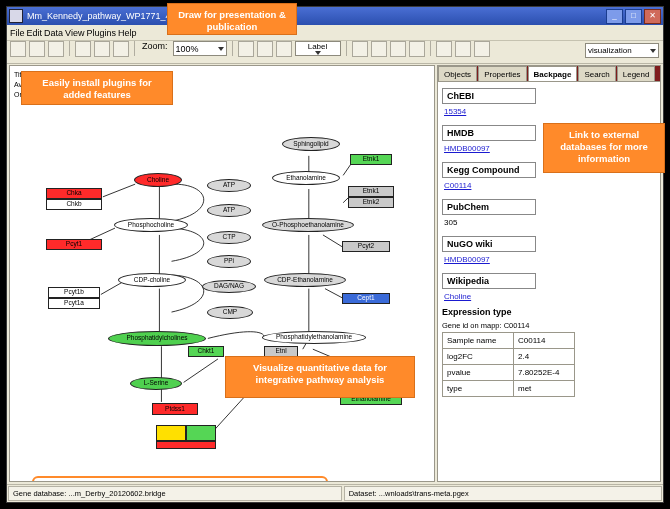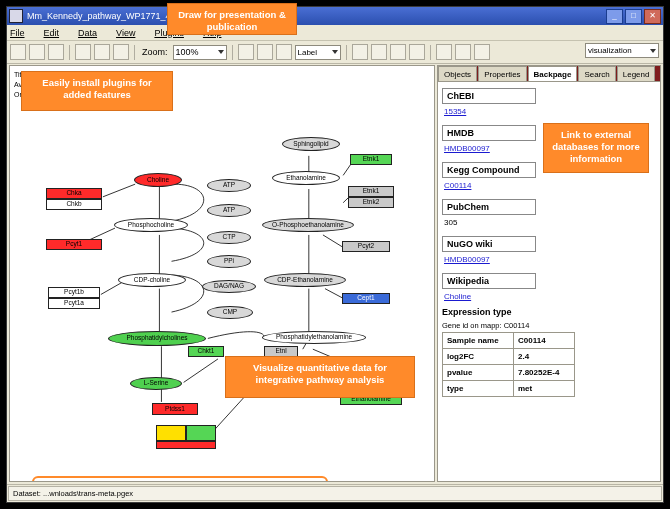--- a/index.html
+++ b/index.html
@@ -9,51 +9,51 @@
   
   .titlebar{height:18px;background:linear-gradient(#4a6fd4,#2b4faf);display:flex;align-items:center;padding:0 2px;}
   .titlebar .ticon{width:12px;height:12px;background:#d8d8e8;border:1px solid #223;margin-right:4px;}
   .titlebar .ttext{color:#fff;font-size:9px;flex:1;white-space:nowrap;overflow:hidden;}
   .wbtns{display:flex;gap:2px;}
   .wbtn{width:15px;height:13px;background:#7d9bea;border:1px solid #1b3d8f;color:#fff;font-size:8px;line-height:12px;text-align:center;}
   .wbtn.close{background:#d06a5a;border-color:#7a2a1a;}
 
   
   .menubar{height:15px;background:#ece9d8;border-bottom:1px solid #c5c2b0;display:flex;align-items:center;padding-left:3px;}
-  .menubar span{font-size:9px;color:#000;margin-right:19px;text-decoration:underline;}
-
-  
-  .toolbar{height:22px;background:#ece9d8;border-bottom:1px solid #b9b6a6;display:flex;align-items:center;padding:0 3px;gap:3px;}
+  .menubar span{font-size:9px;color:#000;margin-right:2px;}
+
+  
+  .toolbar{height:22px;background:#ece9d8;border-bottom:1px solid #b9b6a6;display:flex;align-items:flex-start;padding:0 3px;gap:3px;}
   .tbtn{width:16px;height:16px;background:#f3f1e6;border:1px solid #aaa79a;box-sizing:border-box;}
   .tsep{width:1px;height:15px;background:#b0ada0;margin:0 2px;}
   .zlabel{font-size:9px;margin:0 2px;}
   .zoomsel{width:54px;height:15px;font-size:9px;background:#fff;border:1px solid #8d8a7d;display:flex;align-items:center;justify-content:space-between;padding:0 2px;box-sizing:border-box;}
   .caret{width:0;height:0;border-left:3px solid transparent;border-right:3px solid transparent;border-top:4px solid #333;}
-  .labsel{width:46px;height:15px;font-size:8px;background:#fff;border:1px solid #8d8a7d;display:flex;align-items:center;justify-content:space-between;padding:0 2px;box-sizing:border-box;}
+  .labsel{width:46px;height:15px;font-size:8px;background:#fff;border:1px solid #8d8a7d;display:flex;align-items:center;justify-content:space-between;padding:0 2px;box-sizing:border-box;flex-direction:column;}
   .vissel{position:absolute;right:4px;top:2px;width:74px;height:15px;font-size:8px;background:#fff;border:1px solid #8d8a7d;display:flex;align-items:center;justify-content:space-between;padding:0 2px;box-sizing:border-box;}
 
   
   .body{position:absolute;left:0;top:56px;right:0;bottom:18px;display:flex;}
   .canvaswrap{position:relative;flex:1;background:#fff;border:1px solid #9a978a;margin:2px;overflow:hidden;}
   .sidebar{width:222px;background:#ece9d8;border:1px solid #9a978a;margin:2px 2px 2px 0;display:flex;flex-direction:column;}
 
   
   .infoblock{position:absolute;left:4px;top:4px;font-size:7px;color:#000;line-height:10px;}
 
   
   .tabs{display:flex;height:15px;border-bottom:1px solid #9a978a;background:#7f1d1d;}
   .tab{font-size:8px;padding:1px 5px;border:1px solid #9a978a;border-bottom:none;background:#ddd9c6;margin-right:1px;line-height:13px;}
   .tab.active{background:#fff;font-weight:bold;}
   .sbcontent{flex:1;background:#fff;overflow:hidden;padding:3px 4px;}
   .xref{border:1px solid #888;background:#fff;font-weight:bold;font-size:9px;padding:2px 4px;margin-bottom:2px;display:inline-block;min-width:84px;}
   .xval{font-size:8px;color:#1a1ad0;text-decoration:underline;margin:1px 0 6px 2px;display:block;}
   .xval.plain{color:#000;text-decoration:none;}
   .exprtitle{font-weight:bold;font-size:9px;margin:6px 0 4px 0;}
   .geneid{font-size:7.5px;margin-bottom:2px;}
-  table.expr{border-collapse:collapse;font-size:8px;font-weight:bold;}
+  table.expr{border-collapse:collapse;font-size:8px;}
   table.expr td{border:1px solid #9a978a;padding:1px 4px;height:13px;}
   table.expr td.k{width:62px;}
   table.expr td.v{width:52px;}
 
   
   .statusbar{position:absolute;left:0;bottom:0;height:17px;width:100%;background:#ece9d8;border-top:1px solid #b9b6a6;display:flex;align-items:center;}
   .statusbar .cell{font-size:7.5px;border:1px solid #b5b2a4;background:#f4f2e8;margin:1px;padding:1px 4px;line-height:11px;}
 
   
   .node{position:absolute;font-size:6.5px;text-align:center;line-height:1;display:flex;align-items:center;justify-content:center;box-sizing:border-box;color:#000;}
@@ -260,21 +260,22 @@
             <td class="k">type</td>
             <td class="v">met</td>
           </tr>
         </tbody>
           </table>
       </div>
     </div>
   </div>
 
   <div class="statusbar">
+    <div class="cell" style="flex:1.05">Gene database: ...m_Derby_20120602.bridge</div>
     <div class="cell" style="flex:1">Dataset: ...wnloads\trans-meta.pgex</div>
   </div>
 
   <div class="callout" style="left:160px;top:-4px;width:130px;height:32px;">Draw for presentation &amp; publication</div>
-  <div class="callout" style="left:14px;top:64px;width:152px;height:40px;">Easily install plugins for added features</div>
-  <div class="callout" style="left:536px;top:116px;width:106px;height:50px;">Link  to external databases  for more information</div>
+  <div class="callout" style="left:14px;top:64px;width:152px;height:34px;">Easily install plugins for added features</div>
+  <div class="callout" style="left:536px;top:116px;width:122px;height:50px;">Link  to external databases  for more information</div>
   <div class="callout" style="left:218px;top:349px;width:190px;height:42px;">Visualize quantitative data  for integrative pathway analysis</div>
 
 </div>
 
 </body></html>

